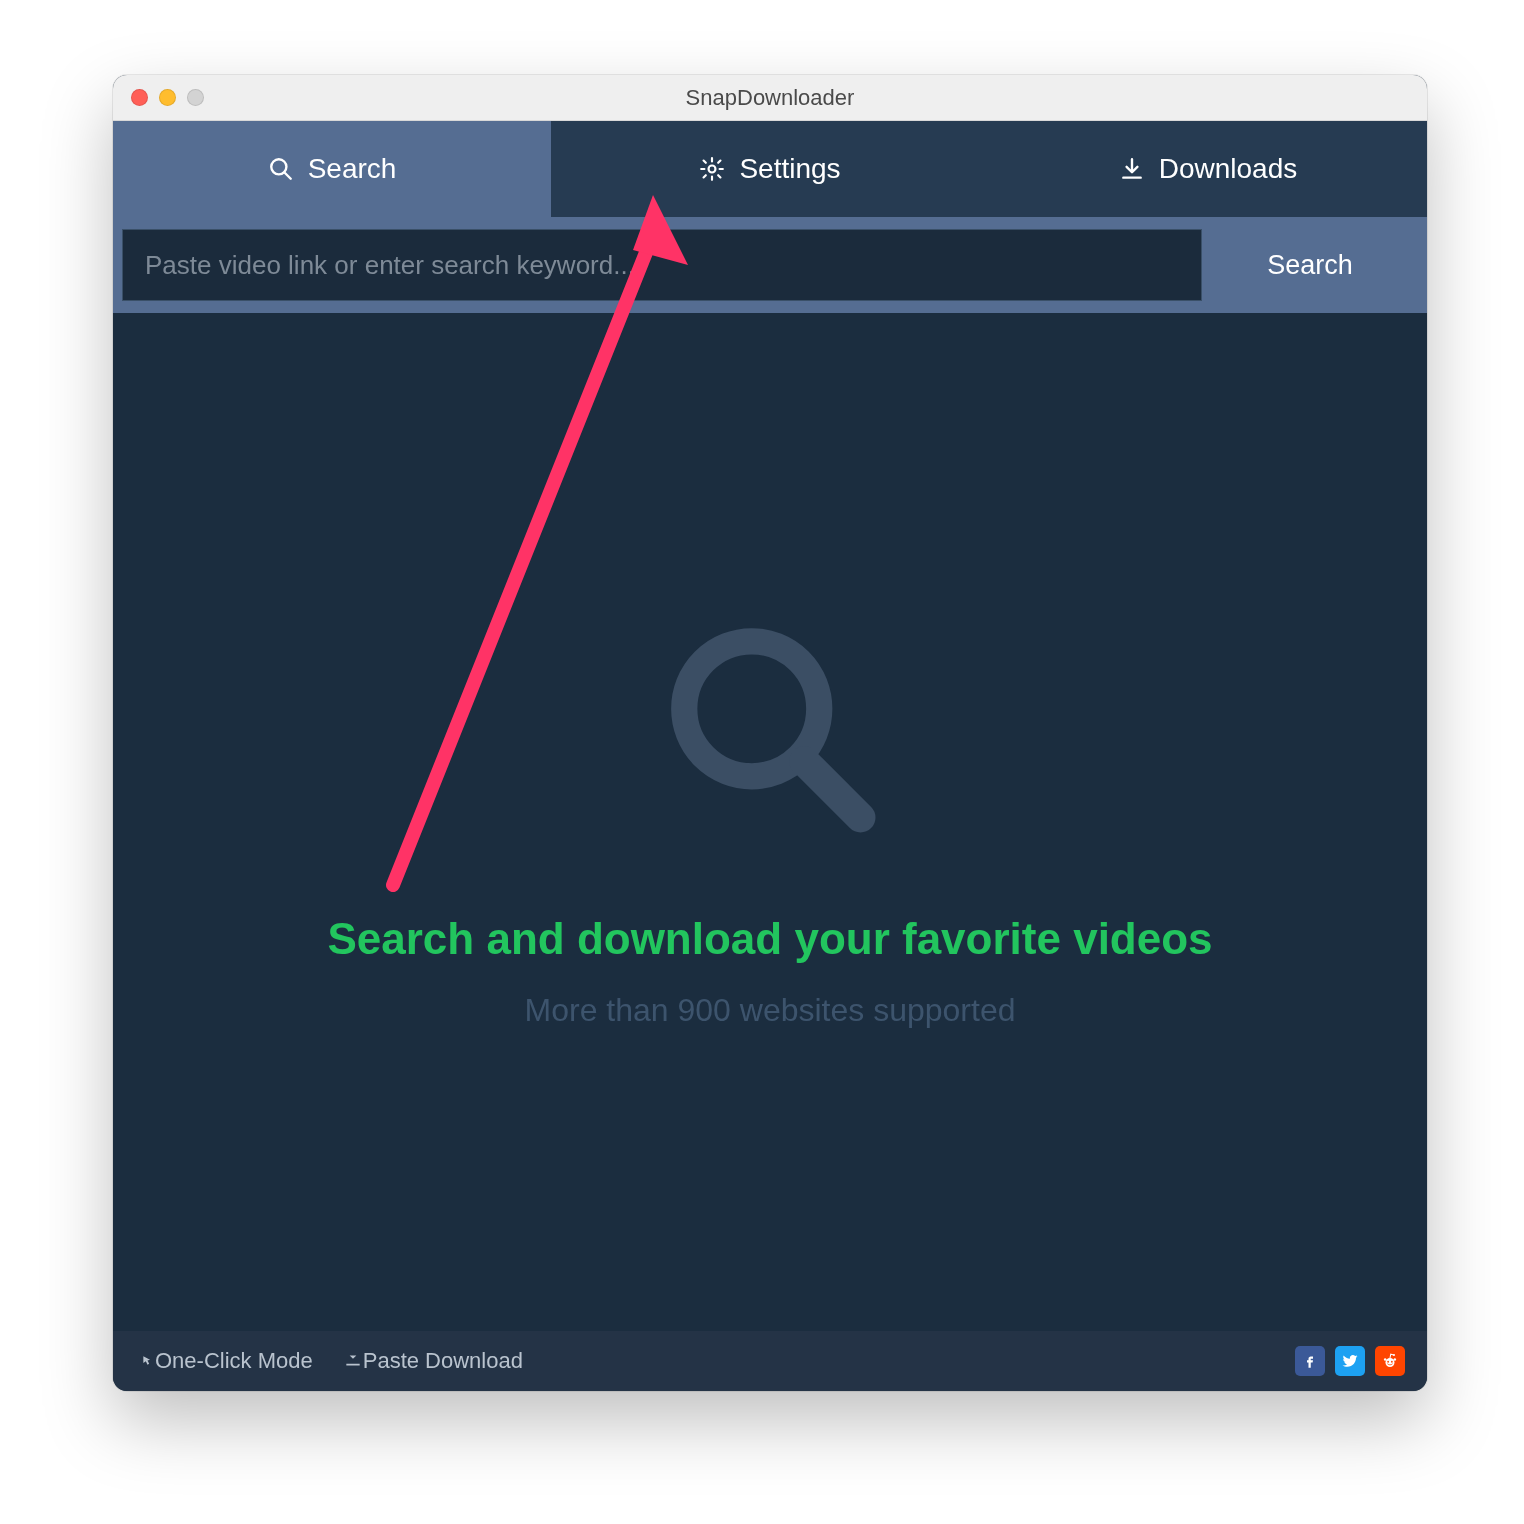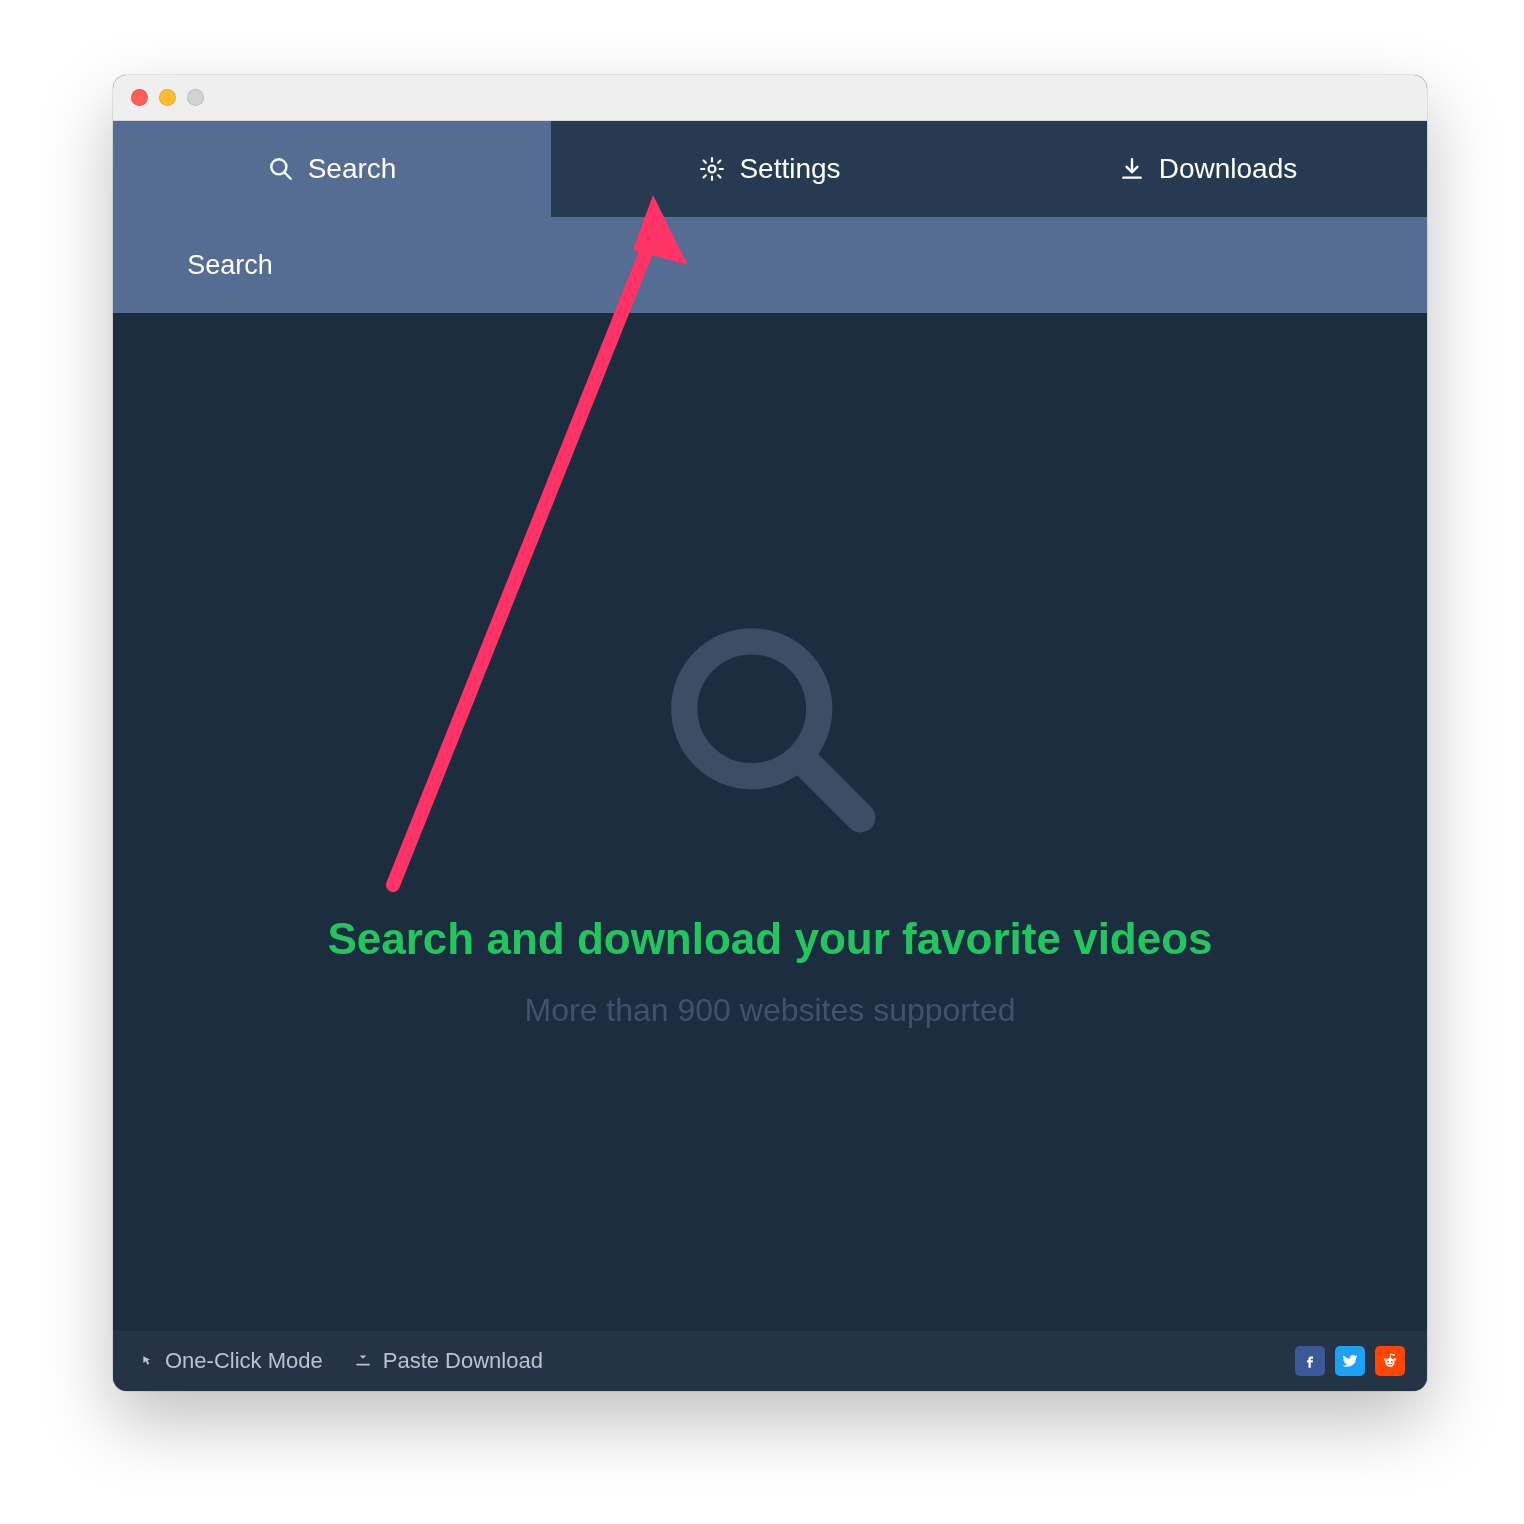--- a/index.html
+++ b/index.html
@@ -136,21 +136,21 @@
     height: 60px;
     background: #243346;
     display: flex;
     align-items: center;
     padding: 0 22px;
     gap: 30px;
     color: #b9c3ce;
     font-size: 22px;
   }
   .footer .fitem {
-    display: flex; align-items: center; gap: 10px; cursor: pointer;
+    display: flex; align-items: center; gap: 0; cursor: pointer;
   }
   .footer .fitem svg { width:20px; height:20px; fill:#b9c3ce;}
   .footer .socials {
     margin-left: auto;
     display: flex; gap: 10px;
   }
   .social {
     width: 30px; height: 30px; border-radius: 5px;
     display:flex; align-items:center; justify-content:center;
     color:#fff; font-weight:700; font-size:18px;
@@ -170,20 +170,21 @@
 
 <div class="canvas">
   <div class="window">
 
     <div class="titlebar">
       <div class="traffic-lights">
         <div class="tl red"></div>
         <div class="tl yellow"></div>
         <div class="tl grey"></div>
       </div>
+      <div class="title">SnapDownloader</div>
     </div>
 
     <div class="tabs">
       <div class="tab active">
         <span class="ticon">
           <svg viewBox="0 0 24 24">
               <circle cx="10" cy="10" r="7" fill="none" stroke="#fff" stroke-width="2.2"></circle>
               <line x1="15" y1="15" x2="21" y2="21" stroke="#fff" stroke-width="2.2" stroke-linecap="round"></line>
             </svg>
         </span>
@@ -203,20 +204,21 @@
           <svg viewBox="0 0 24 24">
               <path d="M12 3 v11 M7 10 l5 5 l5 -5" fill="none" stroke="#fff" stroke-width="2.2" stroke-linecap="round" stroke-linejoin="round"></path>
               <line x1="4" y1="20" x2="20" y2="20" stroke="#fff" stroke-width="2.2" stroke-linecap="round"></line>
             </svg>
         </span>
         <span>Downloads</span>
       </div>
     </div>
 
     <div class="searchbar-row">
+      <input class="search-input" placeholder="Paste video link or enter search keyword..." style="">
       <button class="search-button">Search</button>
     </div>
 
     <div class="content">
       <div class="big-search-icon">
         <svg viewBox="0 0 120 120">
             <circle cx="50" cy="50" r="36" stroke-width="14"></circle>
             <line x1="78" y1="78" x2="108" y2="108" stroke="#3b4e64" stroke-width="16" stroke-linecap="round"></line>
           </svg>
       </div>

